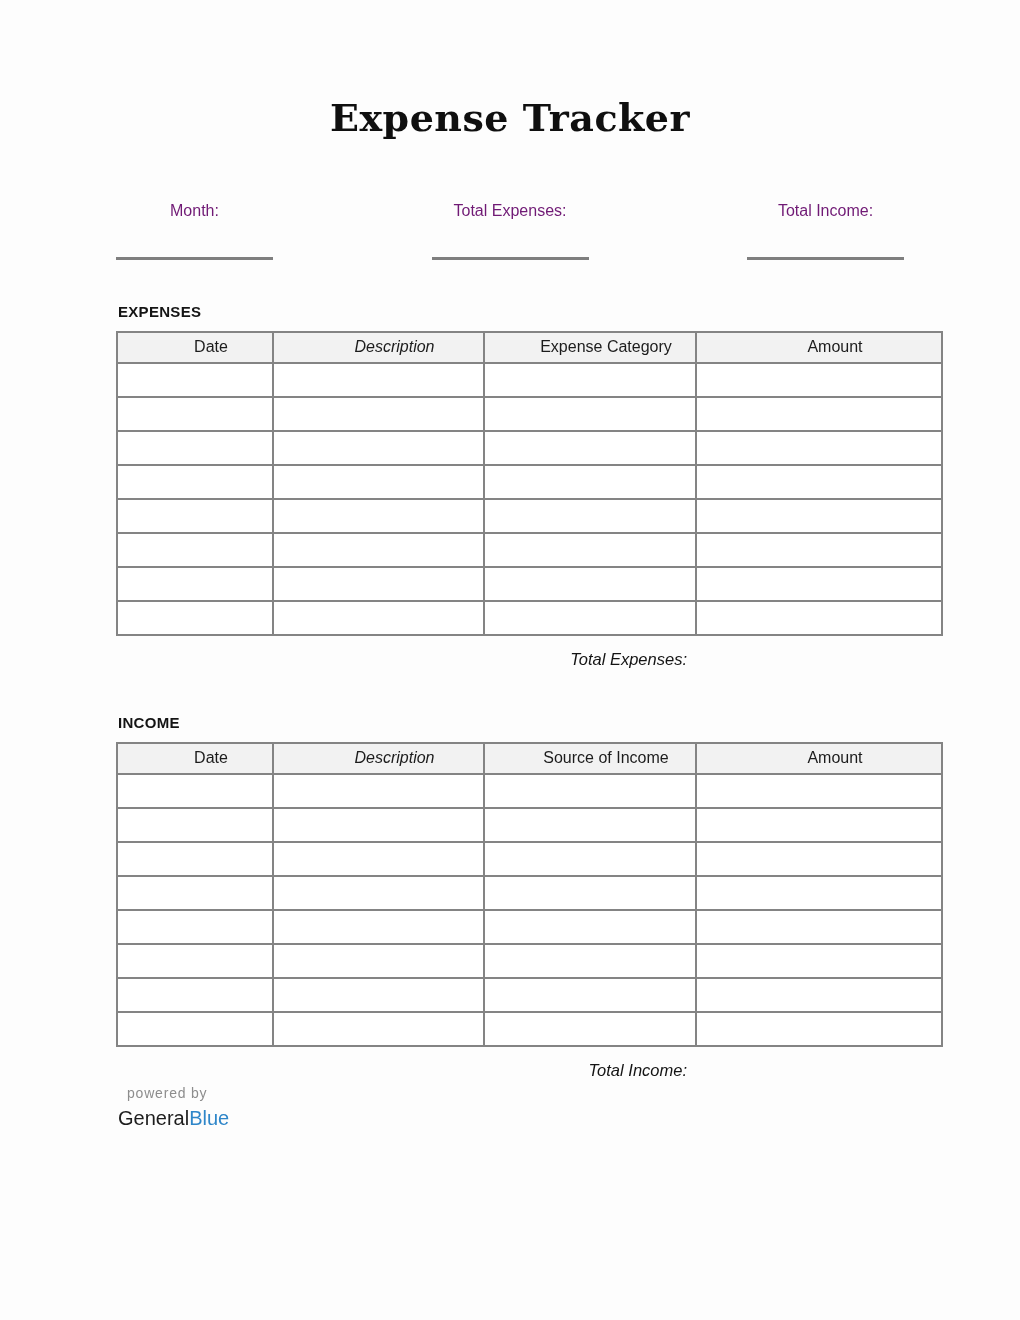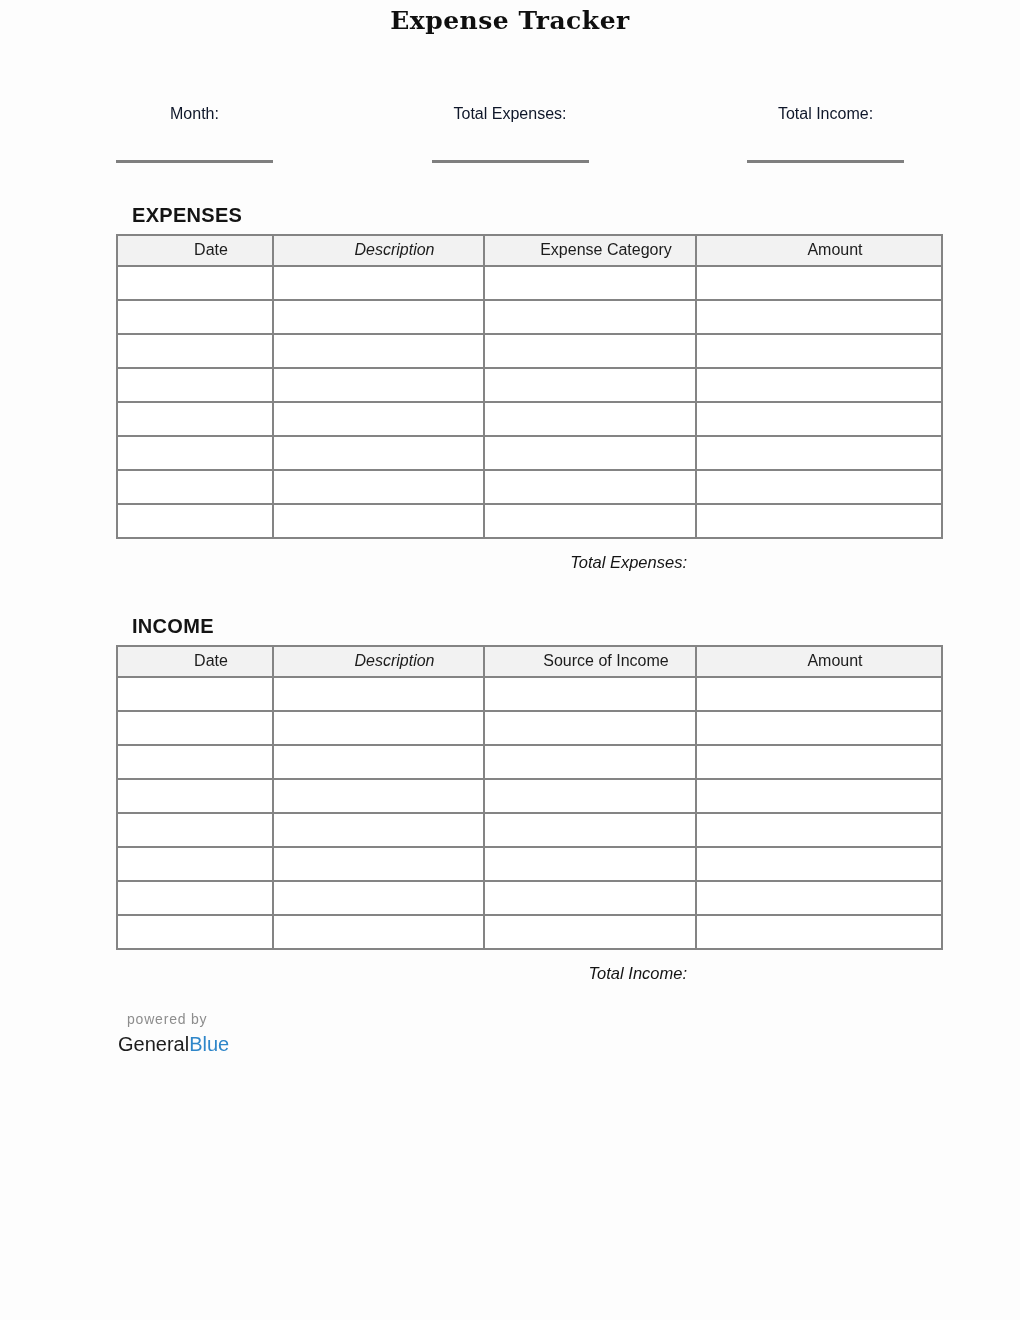--- a/index.html
+++ b/index.html
@@ -10,51 +10,52 @@
     font-family: "Liberation Sans", sans-serif;
     color: #1c1c1c;
     overflow: hidden;
     position: relative;
   }
   .content { width: 788px; margin: 0 auto; }
 
   .title {
     font-family: "DejaVu Serif", serif;
     font-weight: 700;
-    font-size: 25px;
+    font-size: 38px;
     line-height: 42px;
     text-align: center;
+    margin-top: 97px;
     letter-spacing: 0.5px;
     color: #0f0f0f;
   }
 
   .fields {
     display: flex;
     justify-content: space-between;
     margin-top: 62px;
   }
   .field { width: 157px; }
   .field-label {
     text-align: center;
     font-size: 16px;
     line-height: 20px;
-    color: #0f172a;
+    color: #701a75;
   }
   .field-line {
     margin-top: 36px;
     height: 2.6px;
     background: #7f7f7f;
   }
 
   .section-label {
     font-weight: 700;
-    font-size: 20px;
+    font-size: 15px;
     line-height: 16px;
     letter-spacing: 0.3px;
-    margin-left: 16px;
+    margin-left: 2px;
     color: #141414;
   }
   .section-label.expenses { margin-top: 44px; }
   .section-label.income  { margin-top: 46px; }
 
   table.grid {
     border-collapse: collapse;
     table-layout: fixed;
     width: 788px;
     margin-top: 11px;
@@ -79,21 +80,21 @@
     width: 578px;
     padding-right: 7px;
     text-align: right;
     font-style: italic;
     font-size: 16.5px;
     line-height: 20px;
     margin-top: 13px;
     color: #141414;
   }
 
-  .footer { margin-top: 28px; margin-left: 2px; }
+  .footer { margin-top: 5px; margin-left: 2px; }
   .powered-by {
     font-size: 14px;
     line-height: 16px;
     letter-spacing: 0.8px;
     color: #8d8d8d;
     margin-left: 9px;
   }
   .brand { font-size: 20px; line-height: 32px; margin-top: 1px; }
   .brand-general { color: #1d1d1d; }
   .brand-blue { color: #2e86c9; }

